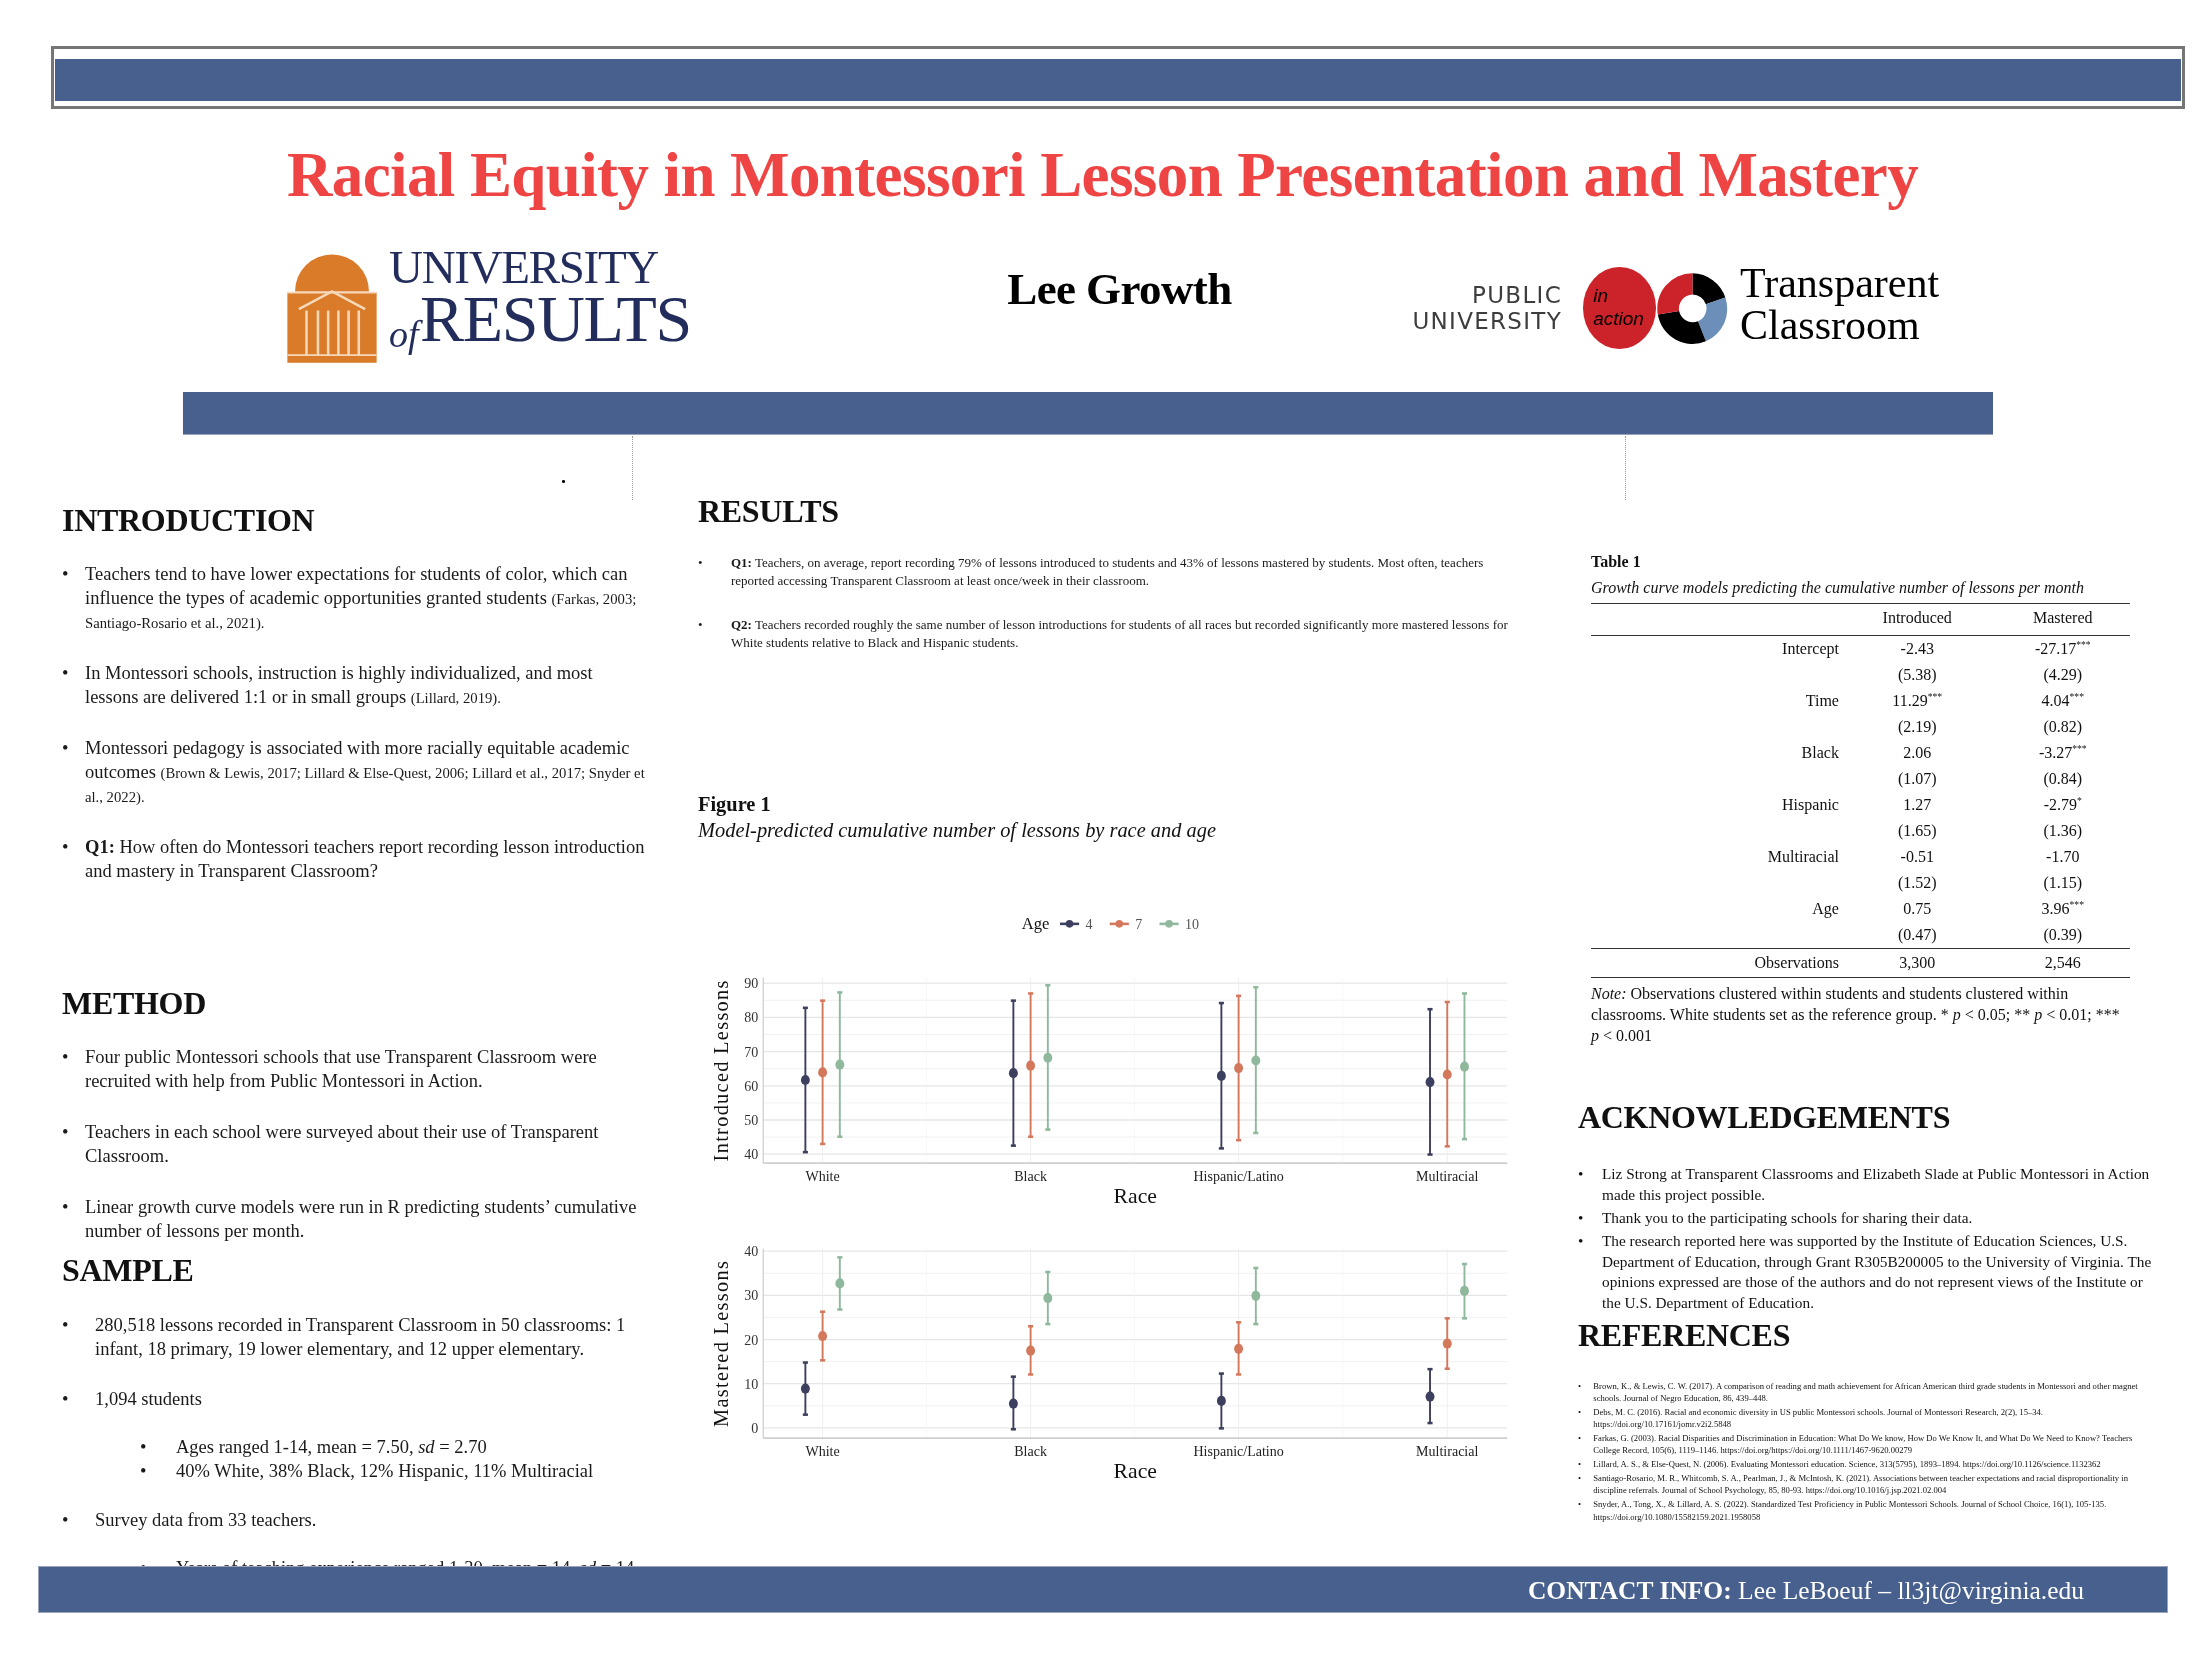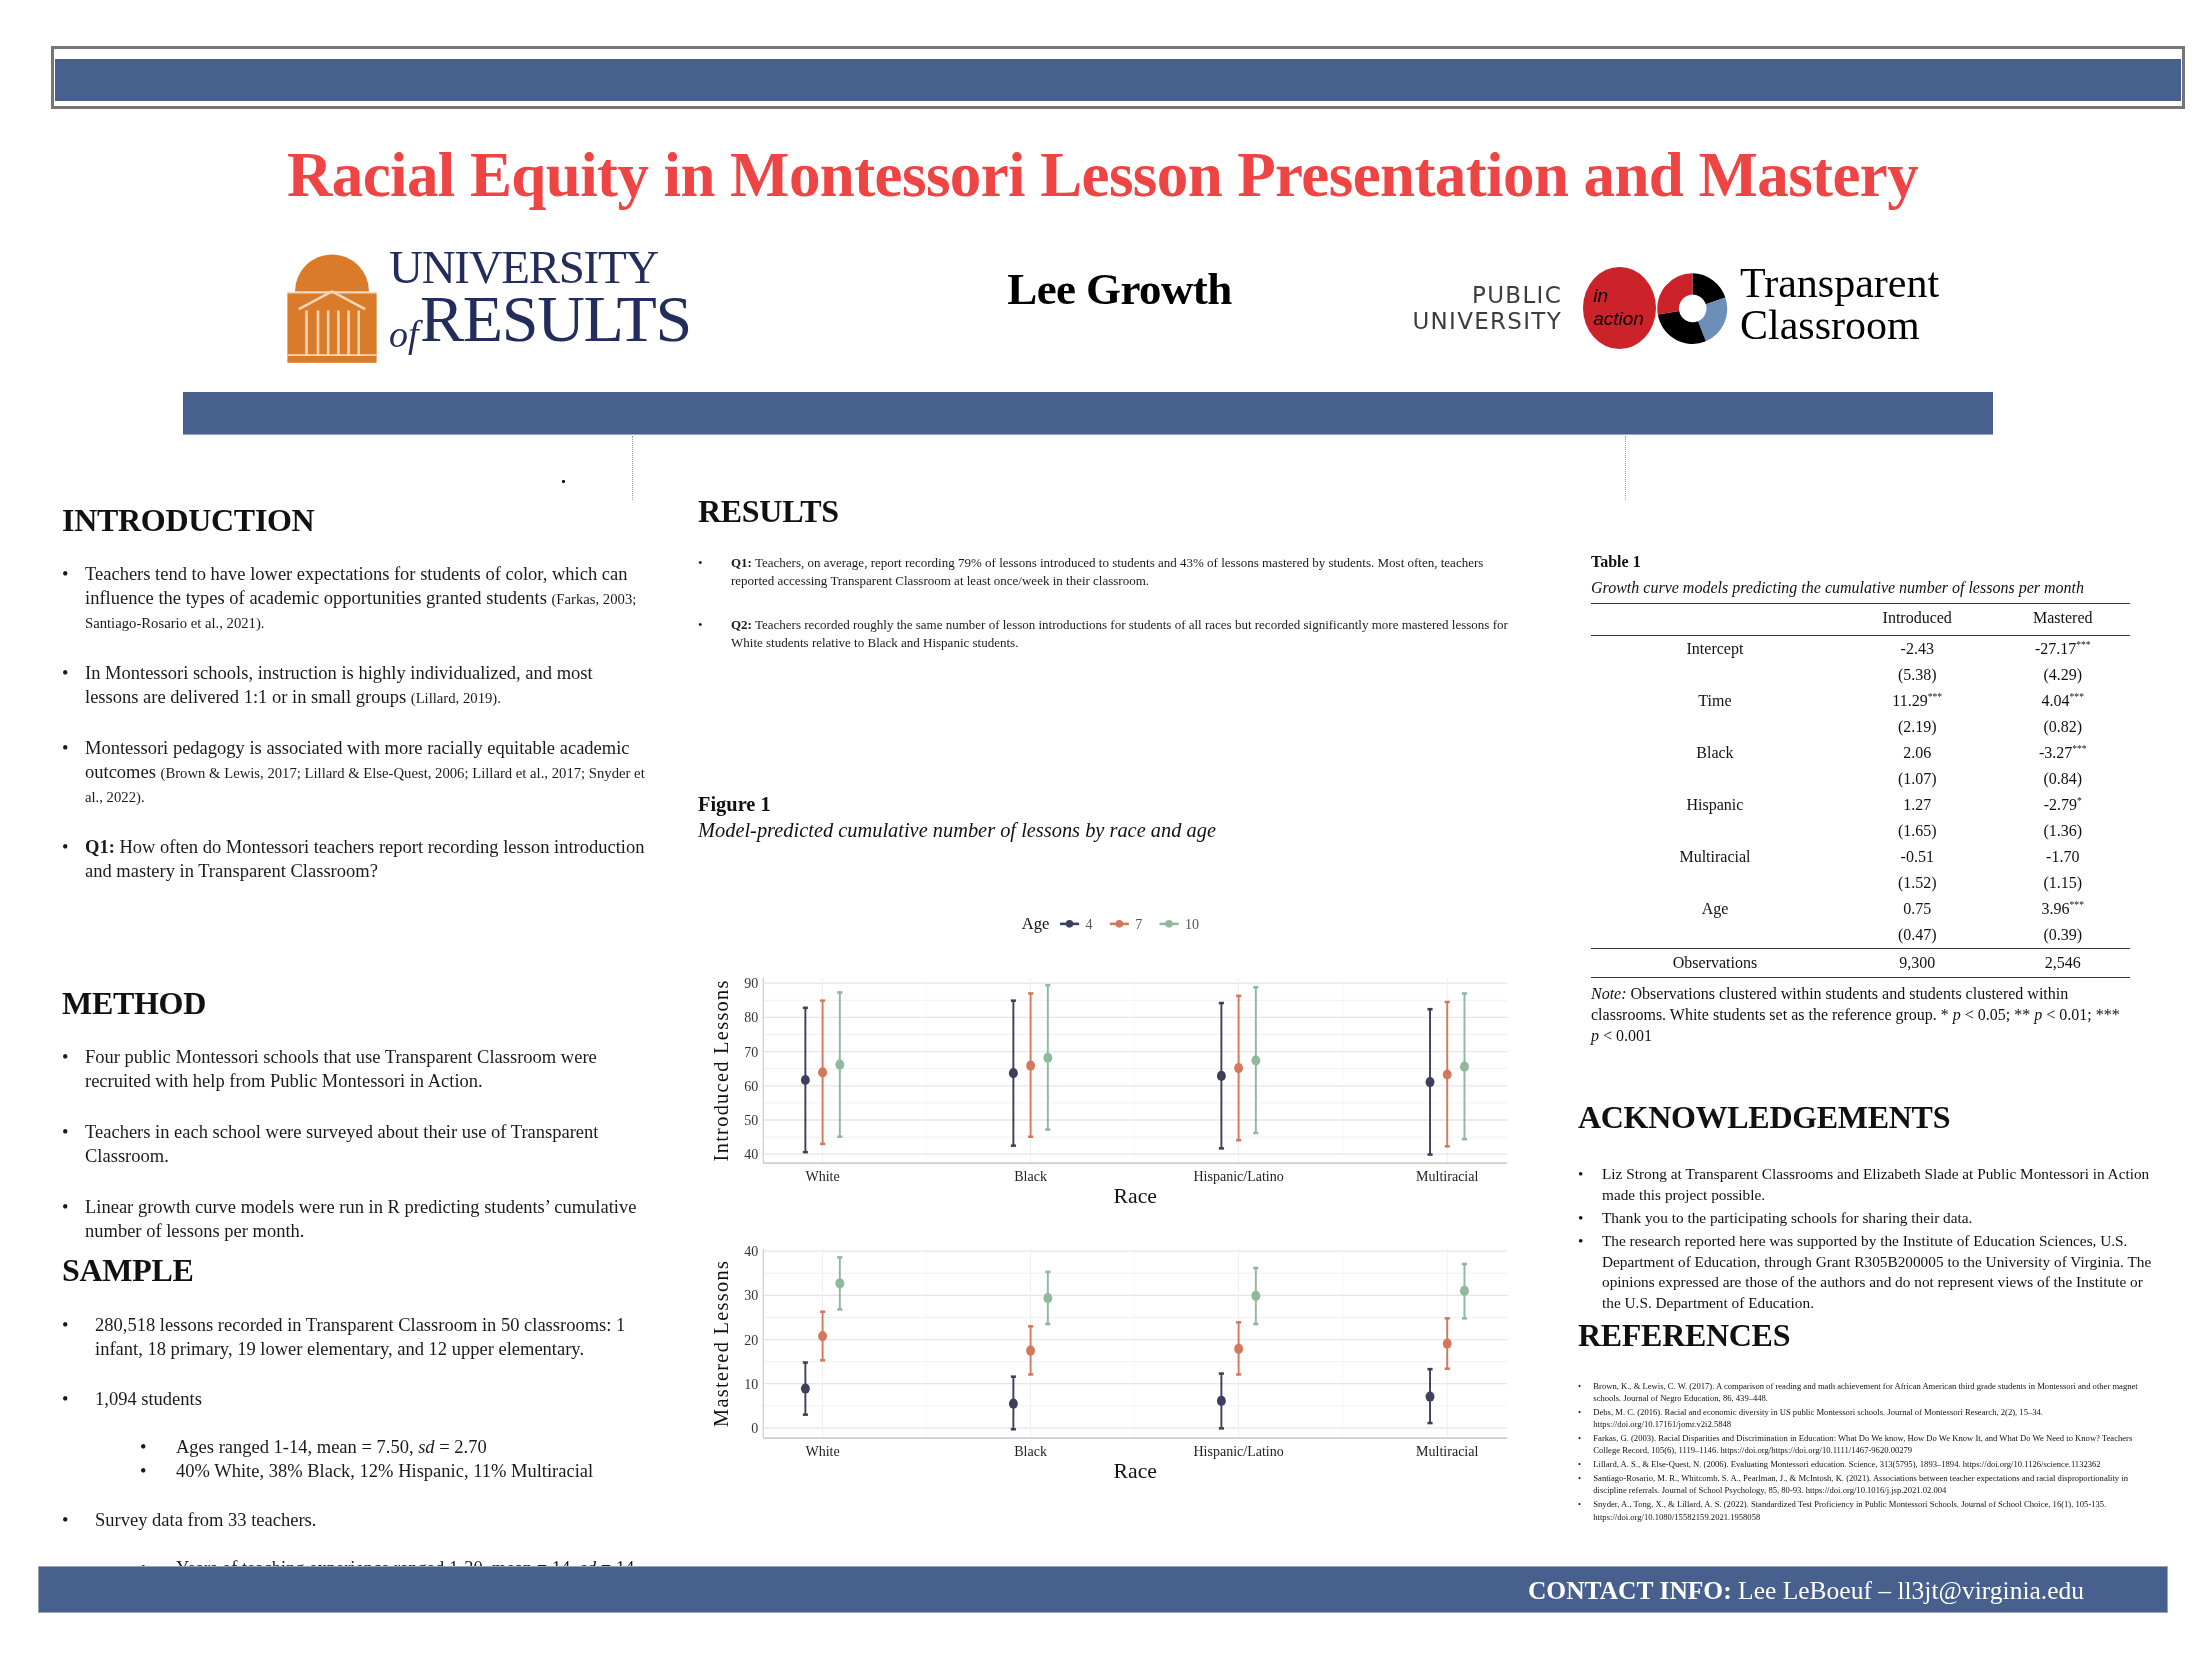--- a/index.html
+++ b/index.html
@@ -60,21 +60,21 @@
   .chart-svg text { font-family:"Liberation Serif", serif; }
 
   
   .tbl-wrap { left:1591px; top:553px; width:539px; }
   .tbl-num { font-weight:bold; font-size:16px; }
   .tbl-cap { font-style:italic; font-size:16px; margin-top:7.7px; }
   table.reg { width:100%; border-collapse:collapse; margin-top:6.4px; font-size:16px; }
   table.reg th { font-weight:normal; text-align:center; padding:5.1px 0 7.7px 0; }
   table.reg td { padding:0; height:26px; vertical-align:middle; }
   table.reg td.c { text-align:center; }
-  table.reg td.l { text-align:center; }
+  table.reg td.l { text-align:right; }
   table.reg thead tr { border-top:1.3px solid #333; border-bottom:1.3px solid #333; }
   table.reg tr.obs { border-top:1.3px solid #333; border-bottom:1.3px solid #333; }
   table.reg tr.obs td { height:28px; }
   table.reg sup { font-size:9.6px; }
   .tbl-note { font-size:16px; line-height:1.3; margin-top:6.4px; }
 
   .ack { left:1578px; top:1099px; width:574px; }
   .ack ul { margin-top:28px; }
   .ack ul.b > li { margin-bottom:2.6px; padding-left:24px; font-size:15.3px; line-height:1.35; }
   .refs { left:1578px; top:1317px; width:574px; }
@@ -437,21 +437,21 @@
           <td class="c"><span>0.75</span><sup></sup></td>
           <td class="c"><span>3.96</span><sup>***</sup></td>
         </tr>
         <tr>
           <td></td>
           <td class="c">(0.47)</td>
           <td class="c">(0.39)</td>
         </tr>
         <tr class="obs">
           <td class="l">Observations</td>
-          <td class="c">9,300</td>
+          <td class="c">3,300</td>
           <td class="c">2,546</td>
         </tr>
       </tbody>
   </table>
   <div class="tbl-note">
     <i>Note:</i><span> Observations clustered within students and students clustered within classrooms. White students set as the reference group. * </span><i>p</i><span> &lt; 0.05; ** </span><i>p</i><span> &lt; 0.01; *** </span><i>p</i><span> &lt; 0.001</span>
   </div>
 </div>
 
 <section class="abs ack">

